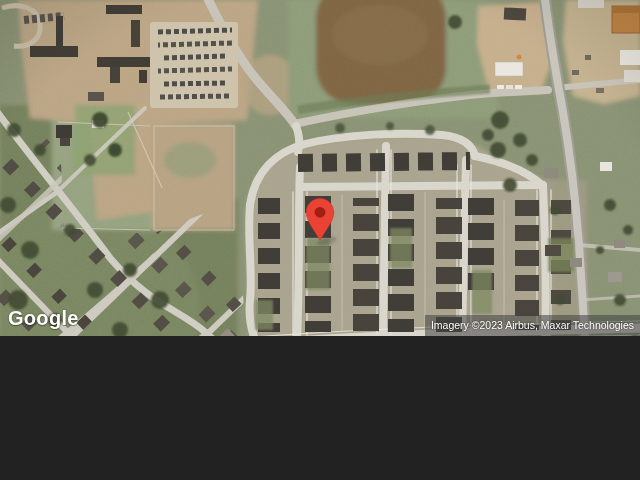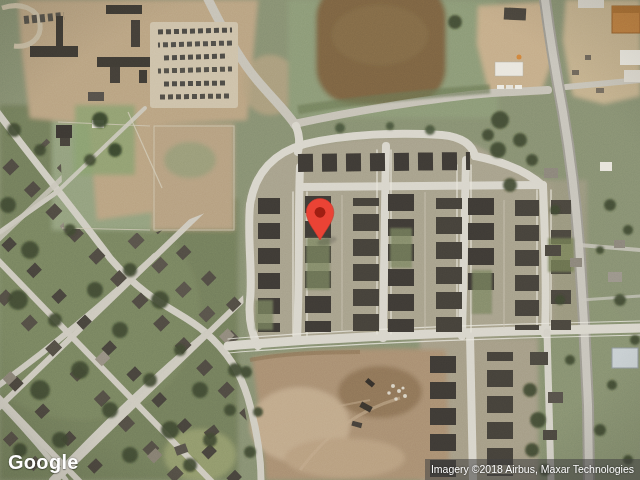--- a/index.html
+++ b/index.html
@@ -1,16 +1,16 @@
 <!DOCTYPE html>
 <html><head>
 <meta charset="utf-8">
 <style>
   html,body{margin:0;padding:0;background:#222;}
-  .stage{position:relative;width:640px;height:480px;overflow:hidden;
+  .stage{position:relative;width:640px;height:336px;overflow:hidden;
          font-family:"Liberation Sans",sans-serif;background:#879072;}
   .stage svg{position:absolute;inset:0;display:block;}
   .logo{position:absolute;left:8px;bottom:6px;color:#fff;font-size:20px;
         font-weight:bold;letter-spacing:.3px;
         text-shadow:0 0 2px rgba(0,0,0,.45),0 1px 1px rgba(0,0,0,.3);
         cursor:pointer;user-select:none;}
   .attribution{position:absolute;right:0;bottom:0;background:rgba(66,66,66,.55);
         color:#fff;font-size:10.5px;line-height:14px;padding:3px 6px 4px 6px;
         text-shadow:0 0 2px rgba(0,0,0,.7);white-space:nowrap;}
 </style>
@@ -291,15 +291,15 @@
 
   <g transform="translate(0 0)">
     <ellipse cx="327" cy="241" rx="10" ry="3.8" fill="#1a1a1a" opacity=".18" filter="url(#soft1)" transform="rotate(-14 327 241)"></ellipse>
     <path fill="#EA4335" stroke="#c5382c" stroke-width=".6" d="M320,198.5 c-7.6,0 -13.8,6.2 -13.8,13.8 c0,5.5 3.4,11.6 6.6,16.4 c3.2,4.8 7.2,11.3 7.2,11.3 c0,0 4,-6.5 7.2,-11.3 c3.2,-4.8 6.6,-10.9 6.6,-16.4 c0,-7.6 -6.2,-13.8 -13.8,-13.8 z"></path>
     <circle cx="320" cy="212.3" r="5.4" fill="#A01E12"></circle>
   </g>
 </svg>
 
 <div class="logo">Google</div>
 <div class="attribution">
-  <span>Imagery ©2018 Airbus, Maxar Technologies</span>
+  <span>Imagery ©2023 Airbus, Maxar Technologies</span>
 </div>
 </div>
 
 </body></html>

